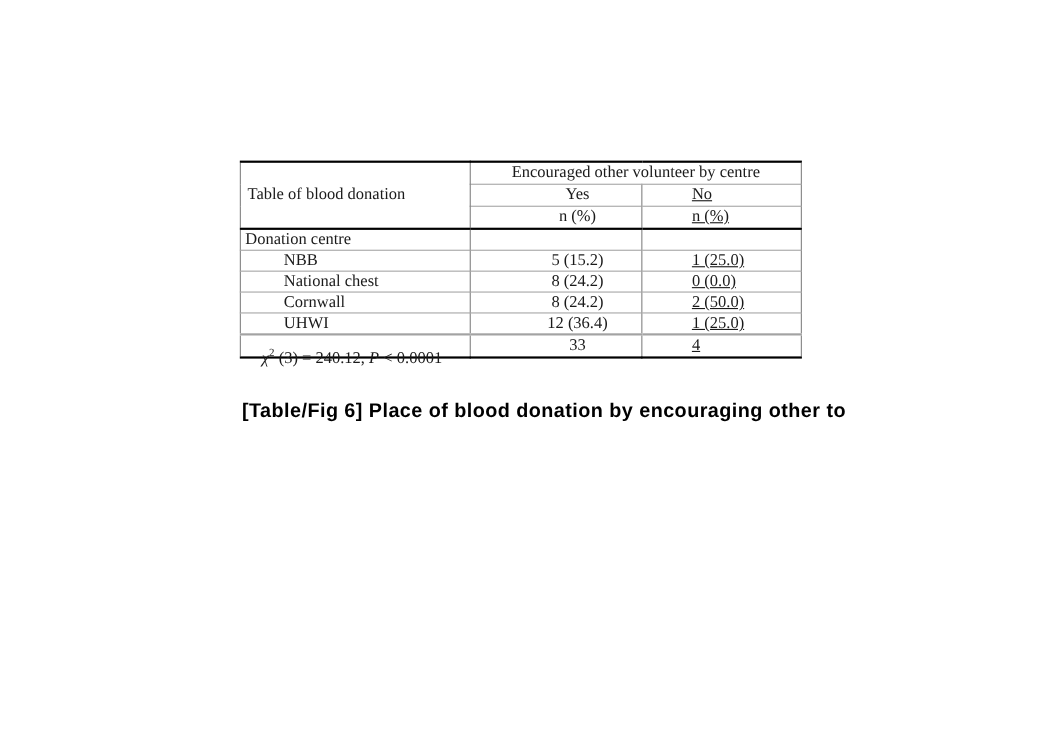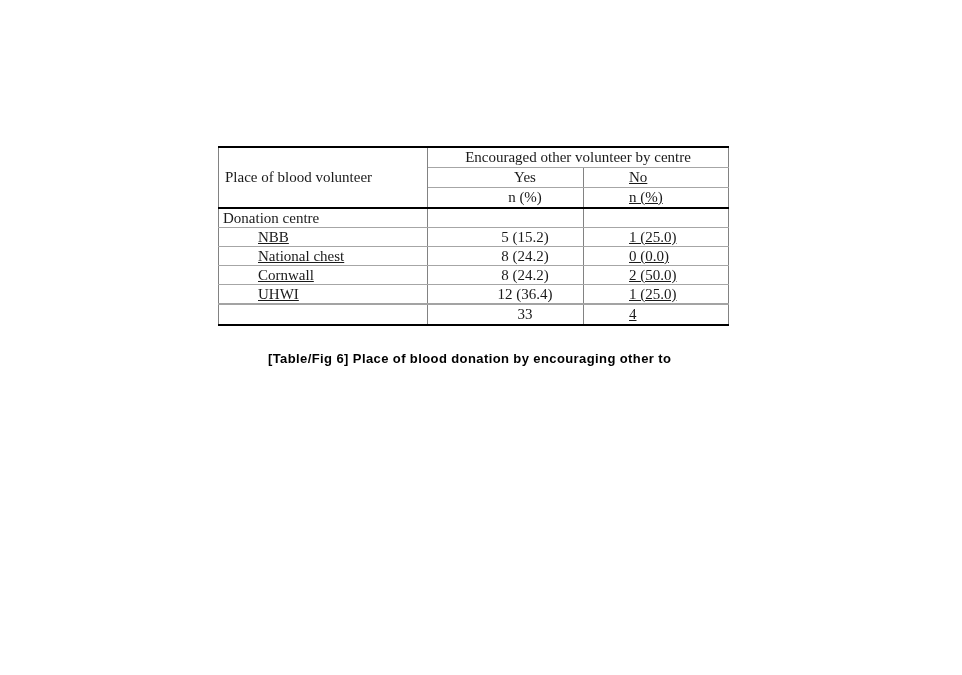--- a/index.html
+++ b/index.html
@@ -41,21 +41,21 @@
     overflow: hidden;
     border-left: 1px solid #828282;
     border-right: 1px solid #828282;
     border-top: 1px solid #a6a6a6;
     border-bottom: 1px solid #a6a6a6;
     vertical-align: middle;
   }
   .tbl tr.hrow td { height: 19px; line-height: 19px; }
   .span-hdr { text-align: center; }
   td.c1 { padding-left: 4px; }
-  td.c1.indent { padding-left: 39px; text-decoration: underline; }
+  td.c1.indent { padding-left: 39px; }
   td.c2 { padding-left: 41px; text-align: center; }
   td.c3 { padding-left: 45px; text-decoration: underline; }
   td.rowhead {
     padding-left: 6px;
     border-bottom: 2px solid #000000;
   }
   tr.hdr-end td { border-bottom: 2px solid #000000; }
   tr.totals td { border-top: 2px solid #a3a3a3; }
   
   .stats {
@@ -69,44 +69,43 @@
   .stats .it { font-style: italic; }
   .stats sup {
     font-size: 10px;
     line-height: 0;
     vertical-align: super;
   }
   
   .caption {
     position: absolute;
     left: 220px;
-    top: 348px;
+    top: 362px;
     font-family: "Liberation Sans", "DejaVu Sans", sans-serif;
     font-weight: bold;
-    font-size: 13px;
+    font-size: 18px;
     letter-spacing: 0.4px;
     line-height: 22px;
     color: #000000;
-    margin-left: 48px;
   }
 </style>
 </head>
 <body>
 
 <div class="page">
 
   <table class="tbl">
     <colgroup>
       <col style="width:209px">
       <col style="width:156px">
       <col style="width:145px">
     </colgroup>
     <tbody>
       <tr class="hrow">
-        <td class="c1 rowhead" rowspan="3">Place of blood volunteer</td>
+        <td class="c1 rowhead" rowspan="3">Table of blood donation</td>
         <td class="span-hdr" colspan="2">Encouraged other volunteer by centre</td>
       </tr>
       <tr class="hrow">
         <td class="c2">Yes</td>
         <td class="c3">No</td>
       </tr>
       <tr class="hrow hdr-end">
         <td class="c2">n (%)</td>
         <td class="c3">n (%)</td>
       </tr>
@@ -139,18 +138,19 @@
       </tr>
 
       <tr class="totals hrow">
         <td class="c1"></td>
         <td class="c2">33</td>
         <td class="c3">4</td>
       </tr>
     </tbody>
   </table>
 
+  <div class="stats"><span class="it">χ</span><sup>2</sup><span> (3) = 240.12, </span><span class="it">P</span><span> &lt; 0.0001</span></div>
 
   <div class="caption">
     <div>[Table/Fig 6] Place of blood donation by encouraging other to</div>
   </div>
 
 </div>
 
 </body></html>

